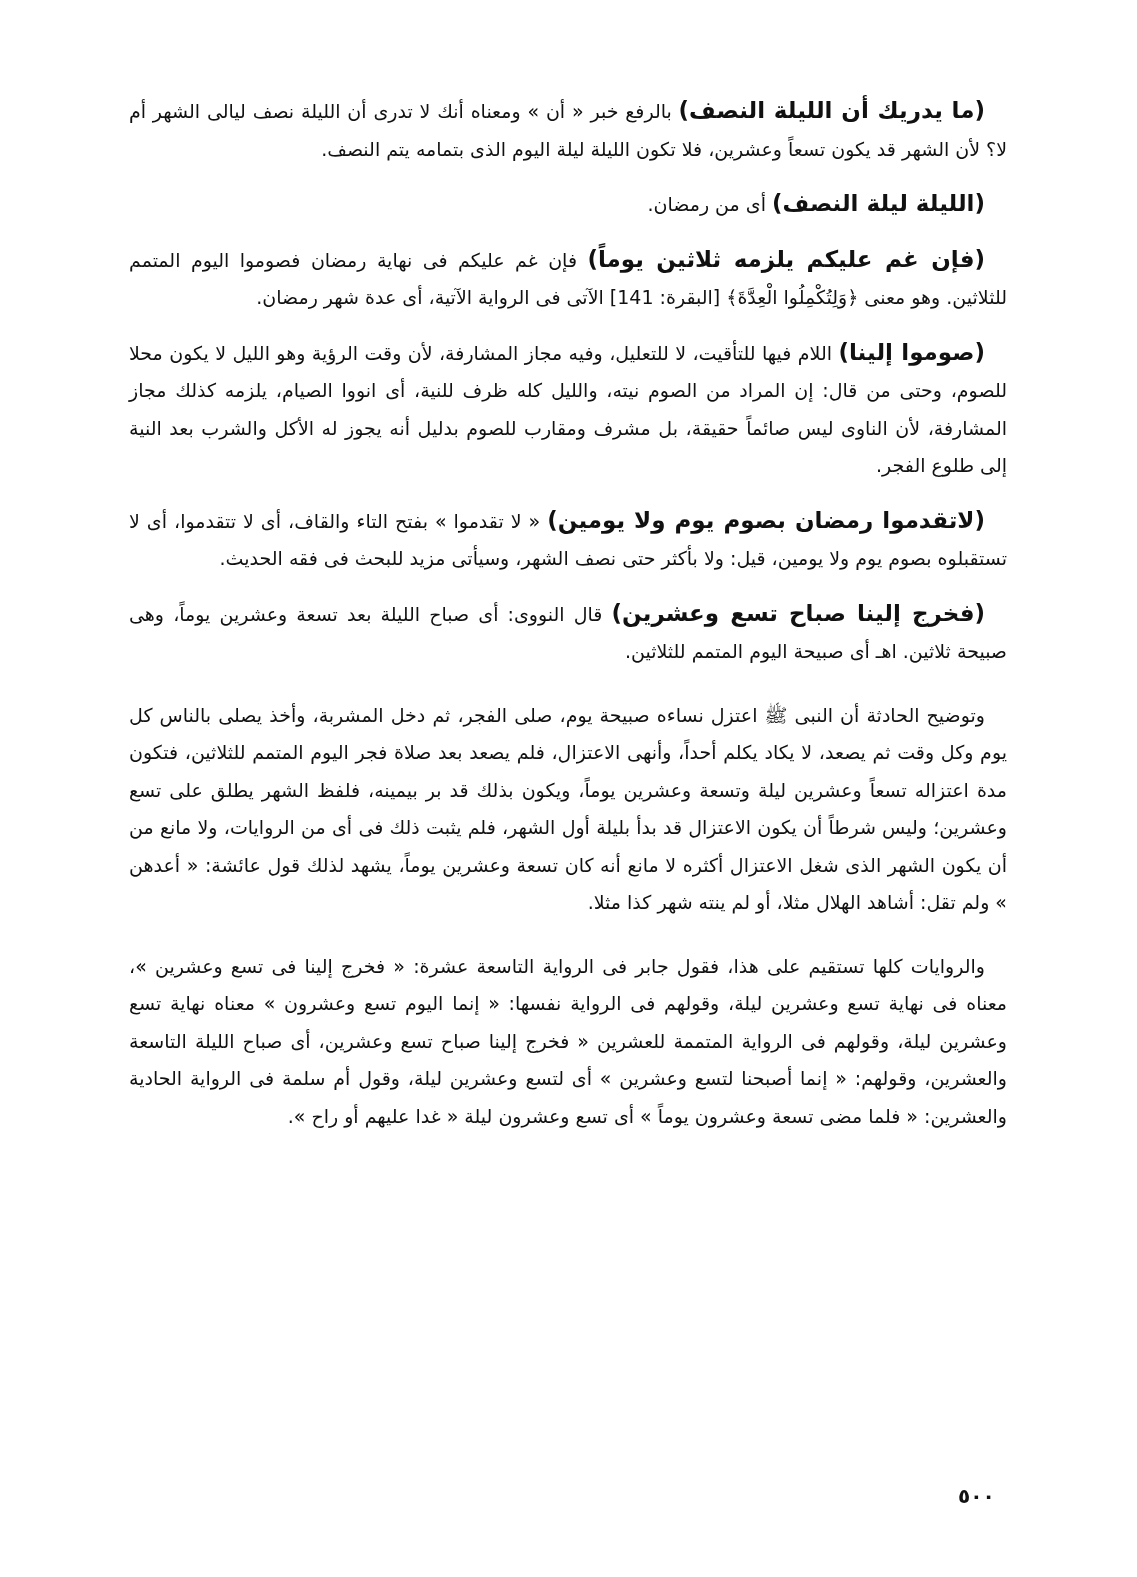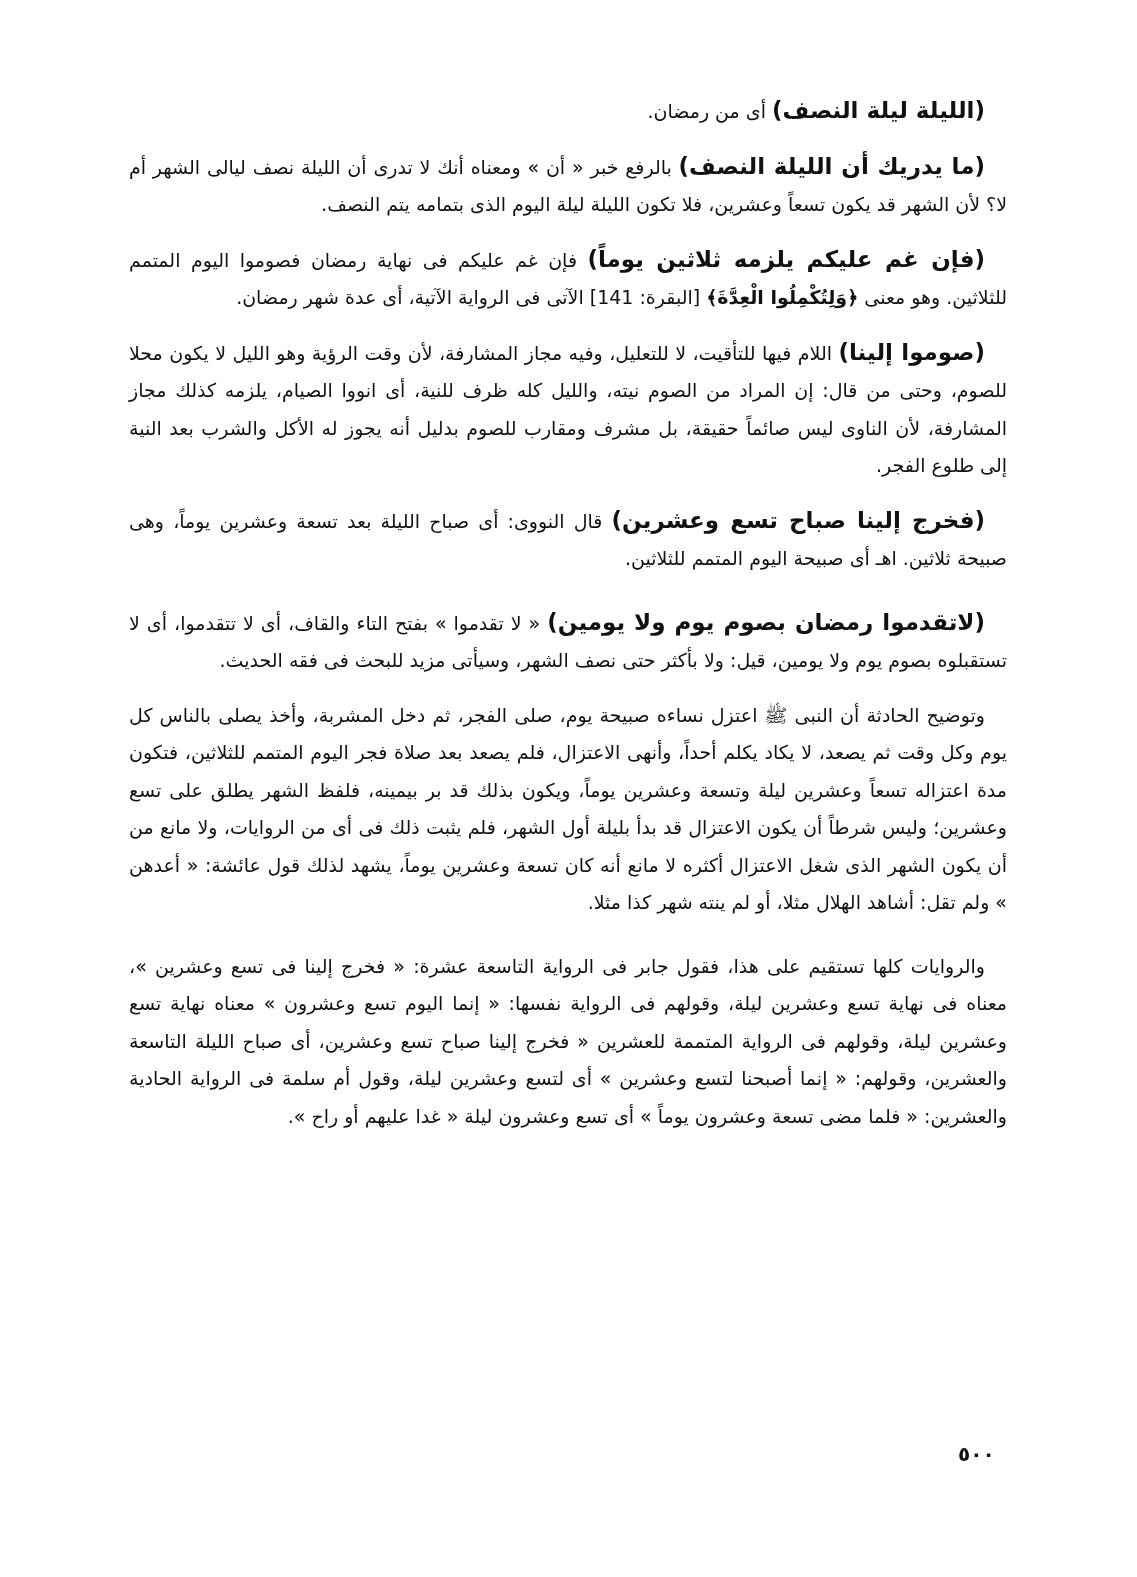--- a/index.html
+++ b/index.html
@@ -31,61 +31,61 @@
       text-indent: 22px;
     }
     .para.plain {
       text-indent: 22px;
     }
     .lemma {
       font-weight: bold;
       font-size: 23px;
     }
     .quran {
-      font-weight: bold;
+      font-weight: normal;
       margin-top: 8px;
     }
     .gap-lg { margin-bottom: 26px; }
     .page-number {
       position: absolute;
-      top: 1442px;
+      top: 1484px;
       left: 958px;
       font-size: 20px;
       font-weight: bold;
       direction: rtl;
     }
   </style>
 </head>
 <body>
 
 <div class="page">
 
   <p class="para">
-    <span class="lemma">(الليلة ليلة النصف)</span><span> أى من رمضان.</span>
+    <span class="lemma">(ما يدريك أن الليلة النصف)</span><span> بالرفع خبر « أن » ومعناه أنك لا تدرى أن الليلة نصف ليالى الشهر أم لا؟ لأن الشهر قد يكون تسعاً وعشرين، فلا تكون الليلة ليلة اليوم الذى بتمامه يتم النصف.</span>
   </p>
 
   <p class="para">
-    <span class="lemma">(ما يدريك أن الليلة النصف)</span><span> بالرفع خبر « أن » ومعناه أنك لا تدرى أن الليلة نصف ليالى الشهر أم لا؟ لأن الشهر قد يكون تسعاً وعشرين، فلا تكون الليلة ليلة اليوم الذى بتمامه يتم النصف.</span>
+    <span class="lemma">(الليلة ليلة النصف)</span><span> أى من رمضان.</span>
   </p>
 
 
   <p class="para">
     <span class="lemma">(فإن غم عليكم يلزمه ثلاثين يوماً)</span><span> فإن غم عليكم فى نهاية رمضان فصوموا اليوم المتمم للثلاثين. وهو معنى </span><span class="quran">﴿وَلِتُكْمِلُوا الْعِدَّةَ﴾</span><span> [البقرة: 141] الآتى فى الرواية الآتية، أى عدة شهر رمضان.</span>
   </p>
 
   <p class="para">
     <span class="lemma">(صوموا إلينا)</span><span> اللام فيها للتأقيت، لا للتعليل، وفيه مجاز المشارفة، لأن وقت الرؤية وهو الليل لا يكون محلا للصوم، وحتى من قال: إن المراد من الصوم نيته، والليل كله ظرف للنية، أى انووا الصيام، يلزمه كذلك مجاز المشارفة، لأن الناوى ليس صائماً حقيقة، بل مشرف ومقارب للصوم بدليل أنه يجوز له الأكل والشرب بعد النية إلى طلوع الفجر.</span>
   </p>
 
+  <p class="para">
+    <span class="lemma">(لاتقدموا رمضان بصوم يوم ولا يومين)</span><span> « لا تقدموا » بفتح التاء والقاف، أى لا تتقدموا، أى لا تستقبلوه بصوم يوم ولا يومين، قيل: ولا بأكثر حتى نصف الشهر، وسيأتى مزيد للبحث فى فقه الحديث.</span>
+  </p>
+
   <p class="para gap-lg">
     <span class="lemma">(فخرج إلينا صباح تسع وعشرين)</span><span> قال النووى: أى صباح الليلة بعد تسعة وعشرين يوماً، وهى صبيحة ثلاثين. اهـ أى صبيحة اليوم المتمم للثلاثين.</span>
-  </p>
-
-  <p class="para">
-    <span class="lemma">(لاتقدموا رمضان بصوم يوم ولا يومين)</span><span> « لا تقدموا » بفتح التاء والقاف، أى لا تتقدموا، أى لا تستقبلوه بصوم يوم ولا يومين، قيل: ولا بأكثر حتى نصف الشهر، وسيأتى مزيد للبحث فى فقه الحديث.</span>
   </p>
 
   <p class="para plain gap-lg">وتوضيح الحادثة أن النبى ﷺ اعتزل نساءه صبيحة يوم، صلى الفجر، ثم دخل المشربة، وأخذ يصلى بالناس كل يوم وكل وقت ثم يصعد، لا يكاد يكلم أحداً، وأنهى الاعتزال، فلم يصعد بعد صلاة فجر اليوم المتمم للثلاثين، فتكون مدة اعتزاله تسعاً وعشرين ليلة وتسعة وعشرين يوماً، ويكون بذلك قد بر بيمينه، فلفظ الشهر يطلق على تسع وعشرين؛ وليس شرطاً أن يكون الاعتزال قد بدأ بليلة أول الشهر، فلم يثبت ذلك فى أى من الروايات، ولا مانع من أن يكون الشهر الذى شغل الاعتزال أكثره لا مانع أنه كان تسعة وعشرين يوماً، يشهد لذلك قول عائشة: « أعدهن » ولم تقل: أشاهد الهلال مثلا، أو لم ينته شهر كذا مثلا.</p>
 
   <p class="para plain">والروايات كلها تستقيم على هذا، فقول جابر فى الرواية التاسعة عشرة: « فخرج إلينا فى تسع وعشرين »، معناه فى نهاية تسع وعشرين ليلة، وقولهم فى الرواية نفسها: « إنما اليوم تسع وعشرون » معناه نهاية تسع وعشرين ليلة، وقولهم فى الرواية المتممة للعشرين « فخرج إلينا صباح تسع وعشرين، أى صباح الليلة التاسعة والعشرين، وقولهم: « إنما أصبحنا لتسع وعشرين » أى لتسع وعشرين ليلة، وقول أم سلمة فى الرواية الحادية والعشرين: « فلما مضى تسعة وعشرون يوماً » أى تسع وعشرون ليلة « غدا عليهم أو راح ».</p>
 
 </div>
 
 <div class="page-number">٥٠٠</div>
 

